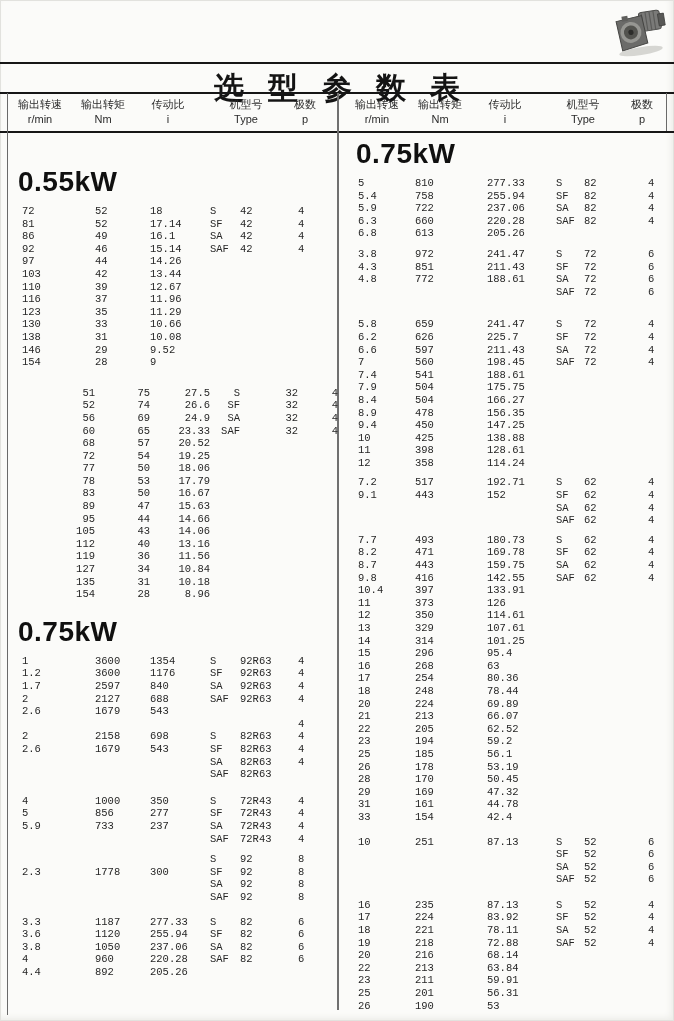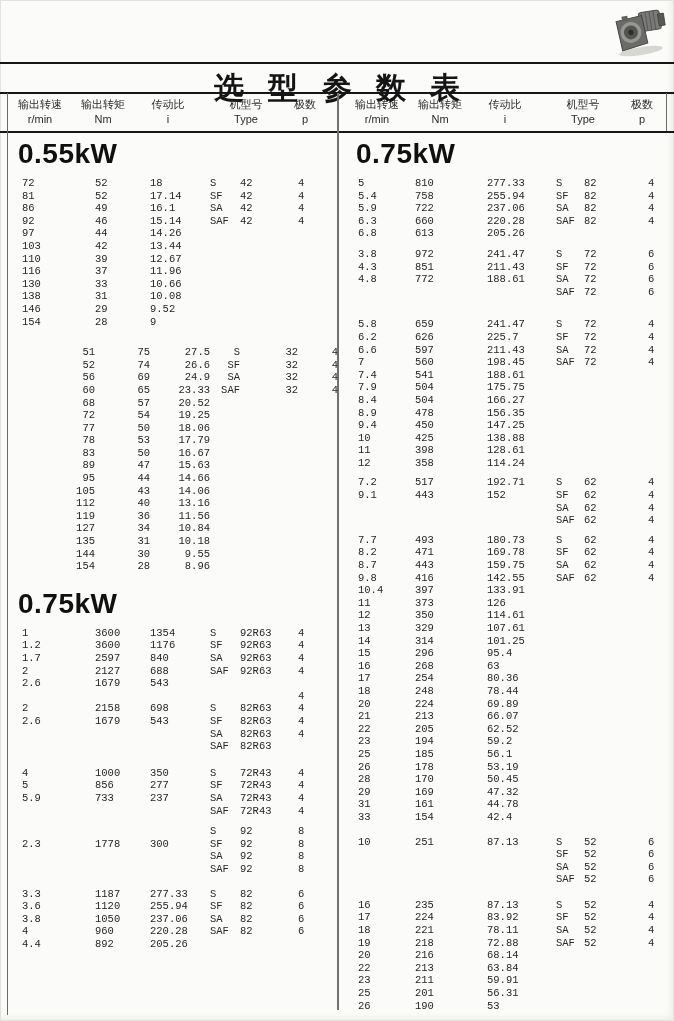--- a/index.html
+++ b/index.html
@@ -24,21 +24,21 @@
   }
 
   .hgroup{position:absolute;top:97px;left:0;width:337px;height:34px;}
   .hgroup.right{left:337px;}
   .hcol{position:absolute;top:0;transform:translateX(-50%);text-align:center;white-space:nowrap;}
   .hcol .cn{font-size:11px;line-height:15px;color:#2b2b2b;}
   .hcol .unit{font-size:11px;line-height:15px;color:#2b2b2b;}
   .hc1{left:40px}.hc2{left:103px}.hc3{left:168px}.hc4{left:246px}.hc5{left:305px}
 
   .half{position:absolute;top:133px;}
-  #col-left{left:8px;width:329px;}
+  #col-left{left:8px;width:329px;margin-top:28px;}
   #col-right{left:346px;width:326px;}
 
   .power-title{
     font-size:28px;font-weight:800;letter-spacing:0.5px;color:#101010;
     margin:16px 0 8px 10px;line-height:30px;
   }
   [data-table] > .power-title:first-child{margin-top:6px;}
   #col-right .power-title{margin-top:6px;}
 
   .block{margin-top:14px;font-family:Liberation Mono, monospace;}
@@ -186,20 +186,28 @@
         </div>
         <div class="row">
           <span class="c c0">116</span>
           <span class="c c1">37</span>
           <span class="c c2">11.96</span>
           <span class="c c3"></span>
           <span class="c c4"></span>
           <span class="c c5"></span>
         </div>
         <div class="row">
+          <span class="c c0">123</span>
+          <span class="c c1">35</span>
+          <span class="c c2">11.29</span>
+          <span class="c c3"></span>
+          <span class="c c4"></span>
+          <span class="c c5"></span>
+        </div>
+        <div class="row">
           <span class="c c0">130</span>
           <span class="c c1">33</span>
           <span class="c c2">10.66</span>
           <span class="c c3"></span>
           <span class="c c4"></span>
           <span class="c c5"></span>
         </div>
         <div class="row">
           <span class="c c0">138</span>
           <span class="c c1">31</span>
@@ -348,28 +356,20 @@
         </div>
         <div class="row">
           <span class="c c0">135</span>
           <span class="c c1">31</span>
           <span class="c c2">10.18</span>
           <span class="c c3"></span>
           <span class="c c4"></span>
           <span class="c c5"></span>
         </div>
         <div class="row">
-          <span class="c c0">144</span>
-          <span class="c c1">30</span>
-          <span class="c c2">9.55</span>
-          <span class="c c3"></span>
-          <span class="c c4"></span>
-          <span class="c c5"></span>
-        </div>
-        <div class="row">
           <span class="c c0">154</span>
           <span class="c c1">28</span>
           <span class="c c2">8.96</span>
           <span class="c c3"></span>
           <span class="c c4"></span>
           <span class="c c5"></span>
         </div>
       </div>
       <div class="power-title">0.75kW</div>
       <div class="block" style="margin-top: 6px;">

